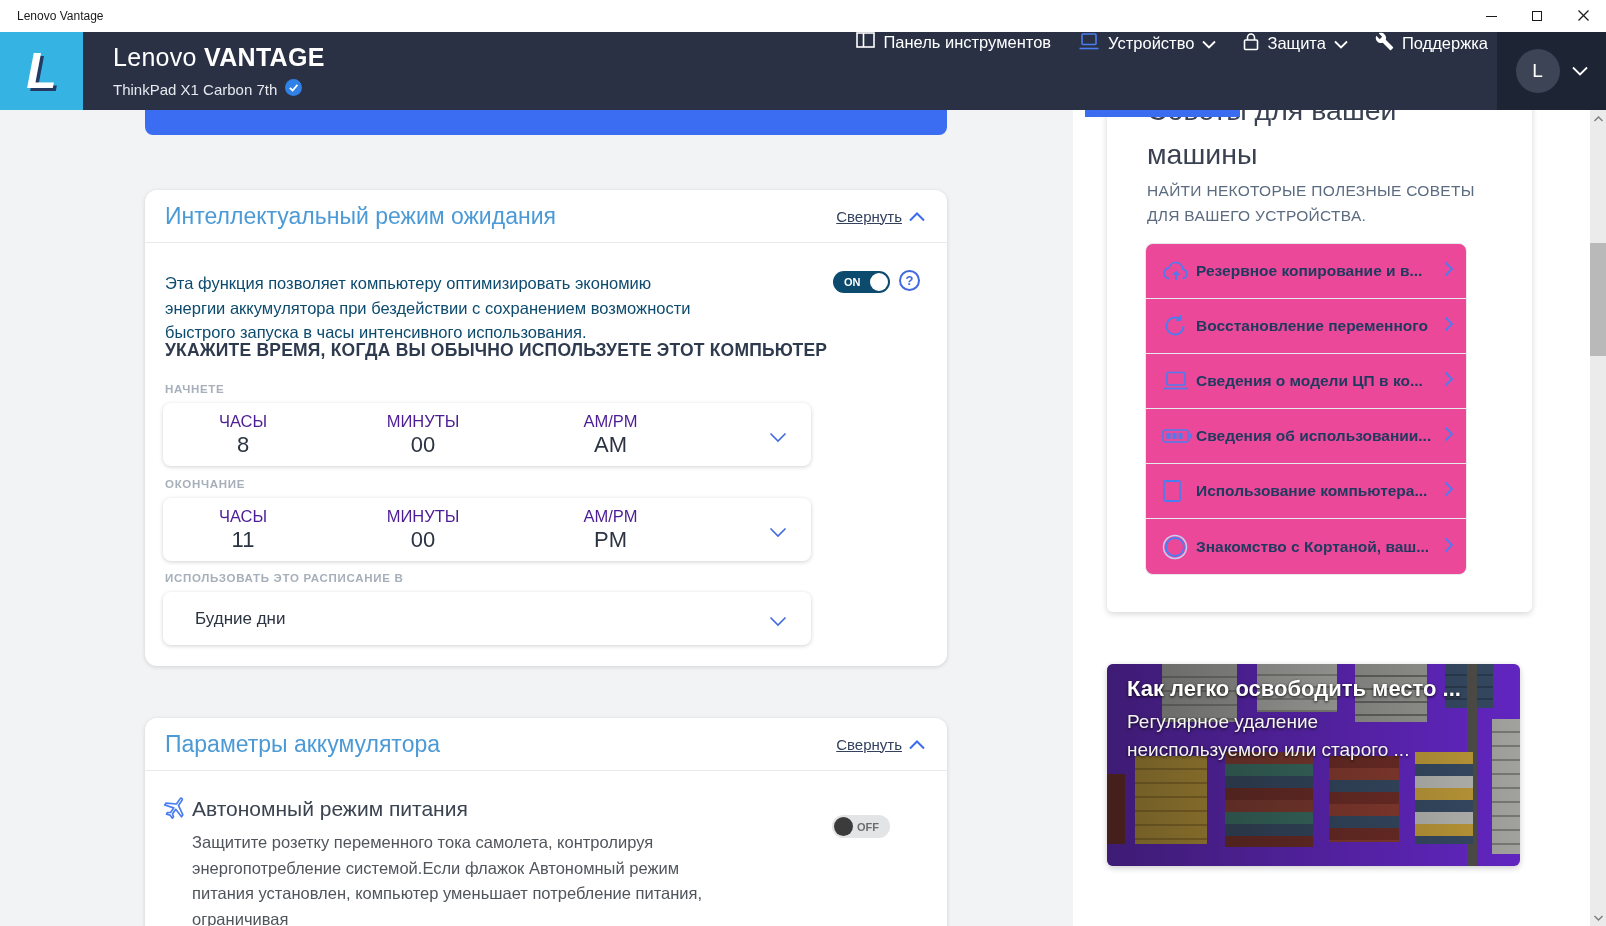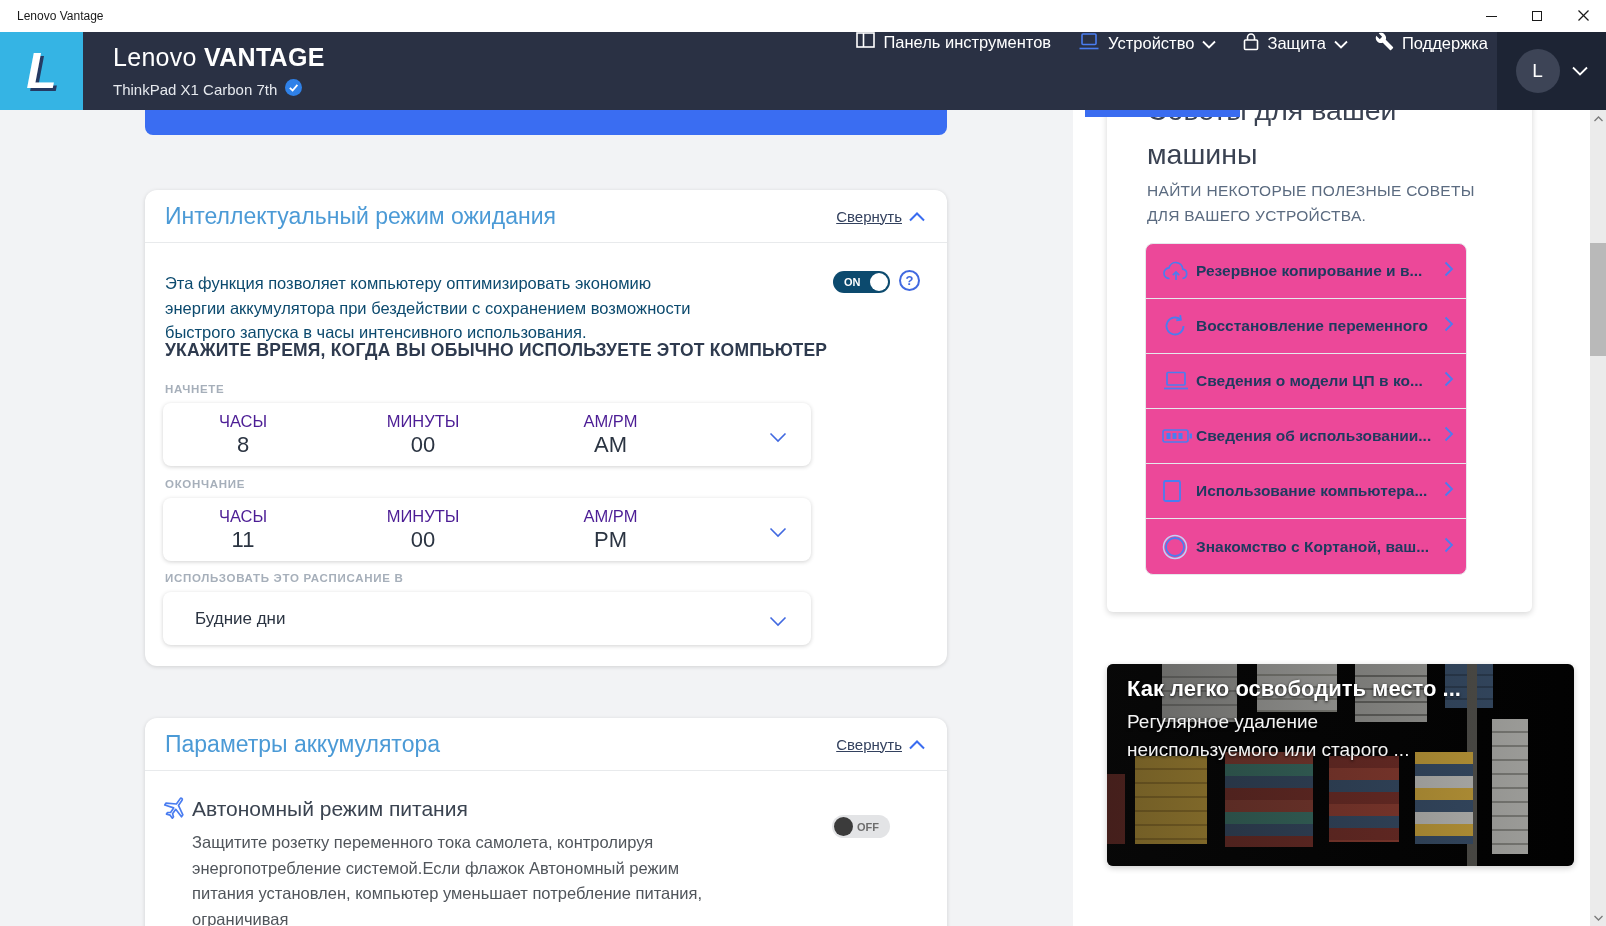--- a/index.html
+++ b/index.html
@@ -81,21 +81,21 @@
   .tips-card { left:1107px; top:80px; width:425px; height:532px; border-radius:6px; box-shadow:0 2px 6px rgba(0,0,0,.16); z-index:1; }
   .tips-title { position:absolute; left:40px; top:8px; width:290px; font-size:28.5px; line-height:44px; color:#3a4252; }
   .tips-sub { position:absolute; left:40px; top:98px; width:345px; font-size:15.5px; line-height:25px; color:#5b6b80; letter-spacing:.3px; }
   .tips-list { position:absolute; left:38px; top:163px; width:322px; border:1px solid #e6e8ec; border-radius:8px; background:#ec4899; overflow:hidden; }
   .tip-row { height:55px; display:flex; align-items:center; padding:0 12px 0 16px; border-bottom:1px solid #e6e8ec; cursor:pointer; }
   .tip-row:last-child { border-bottom:none; }
   .tip-ico { width:34px; display:flex; align-items:center; }
   .tip-label { flex:1; font-size:15.5px; font-weight:bold; color:#1e3a5f; }
 
   
-  .promo { position:absolute; left:1107px; top:664px; width:467px; height:202px; border-radius:6px; overflow:hidden; box-shadow:0 2px 6px rgba(0,0,0,.2); background:#000000; z-index:1; cursor:pointer;padding-left:37px; }
+  .promo { position:absolute; left:1107px; top:664px; width:413px; height:202px; border-radius:6px; overflow:hidden; box-shadow:0 2px 6px rgba(0,0,0,.2); background:#6d28d9; z-index:1; cursor:pointer;padding-left:37px; }
   .promo .block { position:absolute; }
   .promo-overlay { position:absolute; left:0; top:0; width:100%; height:100%; background:linear-gradient(to right, rgba(15,15,15,.5), rgba(15,15,15,.12)); }
   .promo-title { position:absolute; left:20px; top:12px; width:395px; font-size:22px; font-weight:bold; color:#fff; text-shadow:0 1px 3px rgba(0,0,0,.9); }
   .promo-sub { position:absolute; left:20px; top:44px; width:300px; font-size:19px; line-height:27.5px; color:#f4f4f4; text-shadow:0 1px 3px rgba(0,0,0,.9); }
 </style>
 </head>
 <body>
 
 <div class="app">
 

